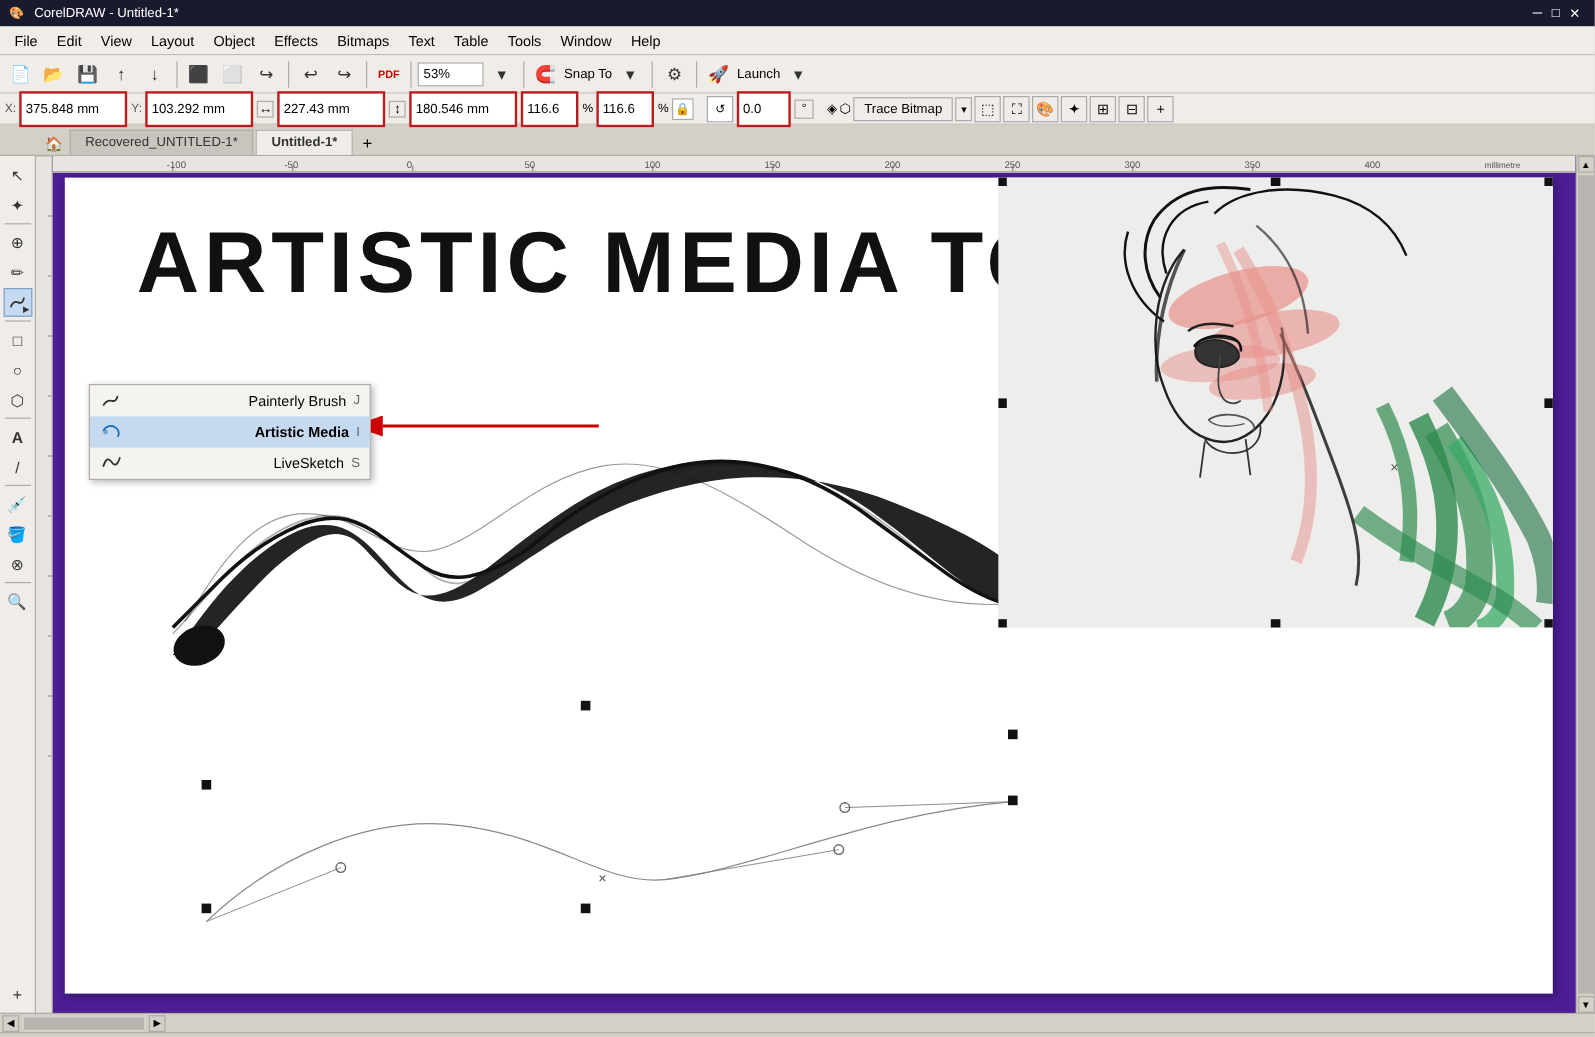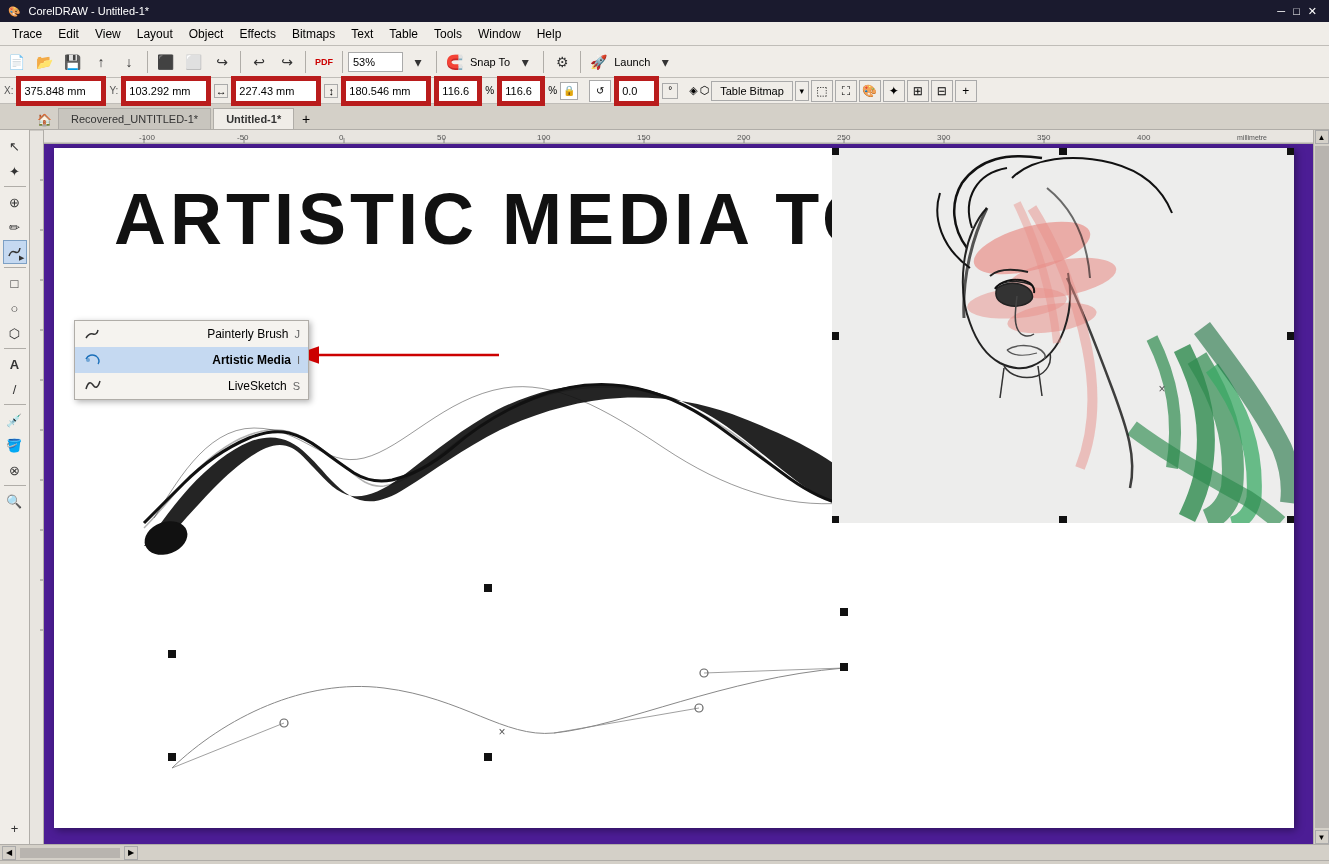--- a/index.html
+++ b/index.html
@@ -186,40 +186,40 @@
       border-bottom: 1px solid #c0bdb8;
       display: flex;
       align-items: center;
       padding: 0 4px;
       gap: 4px;
       font-size: 11px;
     }
     .coord-input {
       height: 30px;
       width: 80px;
-      border: 5px solid #b91c1c;
+      border: 2px solid #b91c1c;
       background: white;
       padding: 0 3px;
       font-size: 11px;
     }
   </style>
 </head>
 <body>
 
 <div id="title-bar">
   <span class="logo">🎨</span>
   <span>CorelDRAW - Untitled-1*</span>
   <span style="flex:1"></span>
   <span style="margin:0 4px;cursor:pointer;">─</span>
   <span style="margin:0 4px;cursor:pointer;">□</span>
   <span style="margin:0 4px;cursor:pointer;">✕</span>
 </div>
 
 <div id="menu-bar">
-  <span class="menu-item">Trace</span>
+  <span class="menu-item">File</span>
   <span class="menu-item">Edit</span>
   <span class="menu-item">View</span>
   <span class="menu-item">Layout</span>
   <span class="menu-item">Object</span>
   <span class="menu-item">Effects</span>
   <span class="menu-item">Bitmaps</span>
   <span class="menu-item">Text</span>
   <span class="menu-item">Table</span>
   <span class="menu-item">Tools</span>
   <span class="menu-item">Window</span>
@@ -273,21 +273,21 @@
 
   <div style="margin-left:8px;display:flex;align-items:center;gap:3px;">
     <div style="width:22px;height:22px;border:1px solid #aaa;display:flex;align-items:center;justify-content:center;font-size:10px;background:white;">↺</div>
     <input class="coord-input" value="0.0" style="width: 45px;">
     <div style="width:16px;height:16px;border:1px solid #aaa;display:flex;align-items:center;justify-content:center;font-size:10px;">°</div>
   </div>
 
   <div style="display:flex;align-items:center;gap:2px;margin-left:8px;">
     <div style="font-size:11px;font-weight:normal;">◈</div>
     <div style="font-size:11px;font-weight:normal;">⬡</div>
-    <button style="height:20px;padding:0 8px;font-size:11px;background:#f0ede8;border:1px solid #aaa;cursor:pointer;">Table Bitmap</button>
+    <button style="height:20px;padding:0 8px;font-size:11px;background:#f0ede8;border:1px solid #aaa;cursor:pointer;">Trace Bitmap</button>
     <div style="width:14px;height:20px;border:1px solid #aaa;background:#f0ede8;display:flex;align-items:center;justify-content:center;font-size:9px;cursor:pointer;">▾</div>
     <div style="width:22px;height:22px;border:1px solid #aaa;display:flex;align-items:center;justify-content:center;font-size:12px;cursor:pointer;">⬚</div>
     <div style="width:22px;height:22px;border:1px solid #aaa;display:flex;align-items:center;justify-content:center;font-size:12px;cursor:pointer;">⛶</div>
     <div style="width:22px;height:22px;border:1px solid #aaa;display:flex;align-items:center;justify-content:center;font-size:12px;cursor:pointer;">🎨</div>
     <div style="width:22px;height:22px;border:1px solid #aaa;display:flex;align-items:center;justify-content:center;font-size:12px;cursor:pointer;">✦</div>
     <div style="width:22px;height:22px;border:1px solid #aaa;display:flex;align-items:center;justify-content:center;font-size:12px;cursor:pointer;">⊞</div>
     <div style="width:22px;height:22px;border:1px solid #aaa;display:flex;align-items:center;justify-content:center;font-size:12px;cursor:pointer;">⊟</div>
     <div style="width:22px;height:22px;border:1px solid #aaa;display:flex;align-items:center;justify-content:center;font-size:12px;cursor:pointer;">+</div>
   </div>
 </div>

